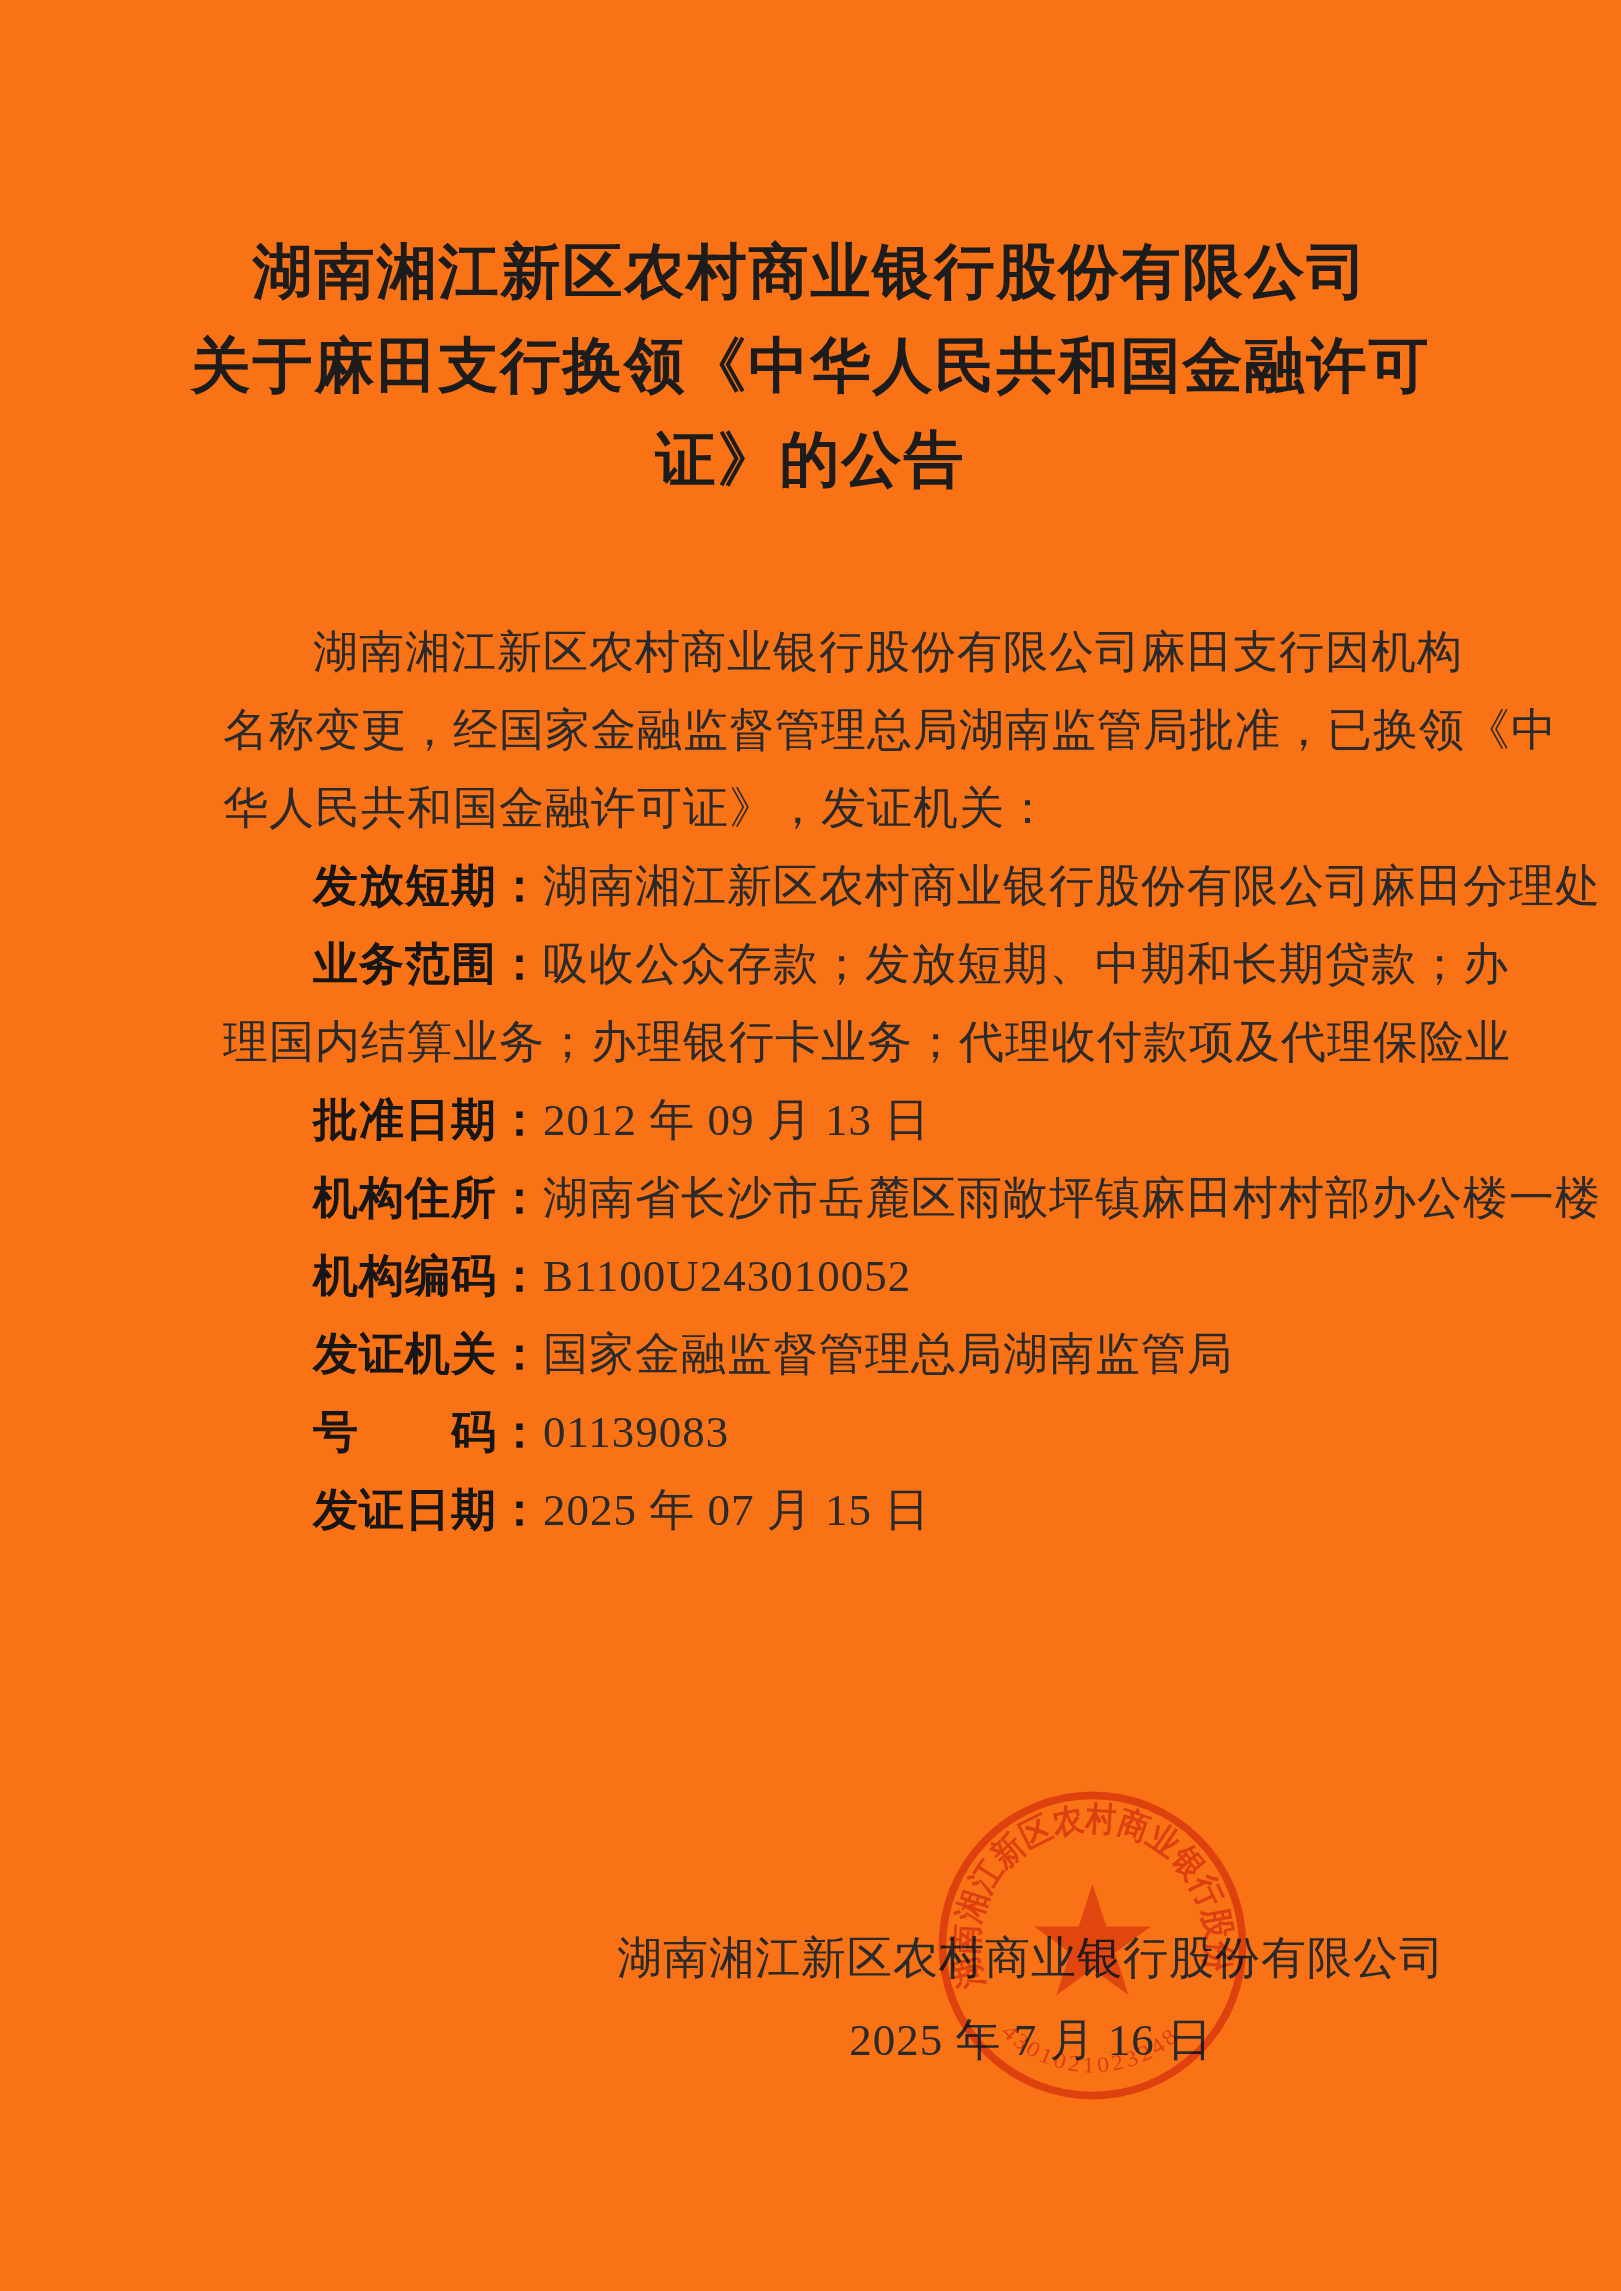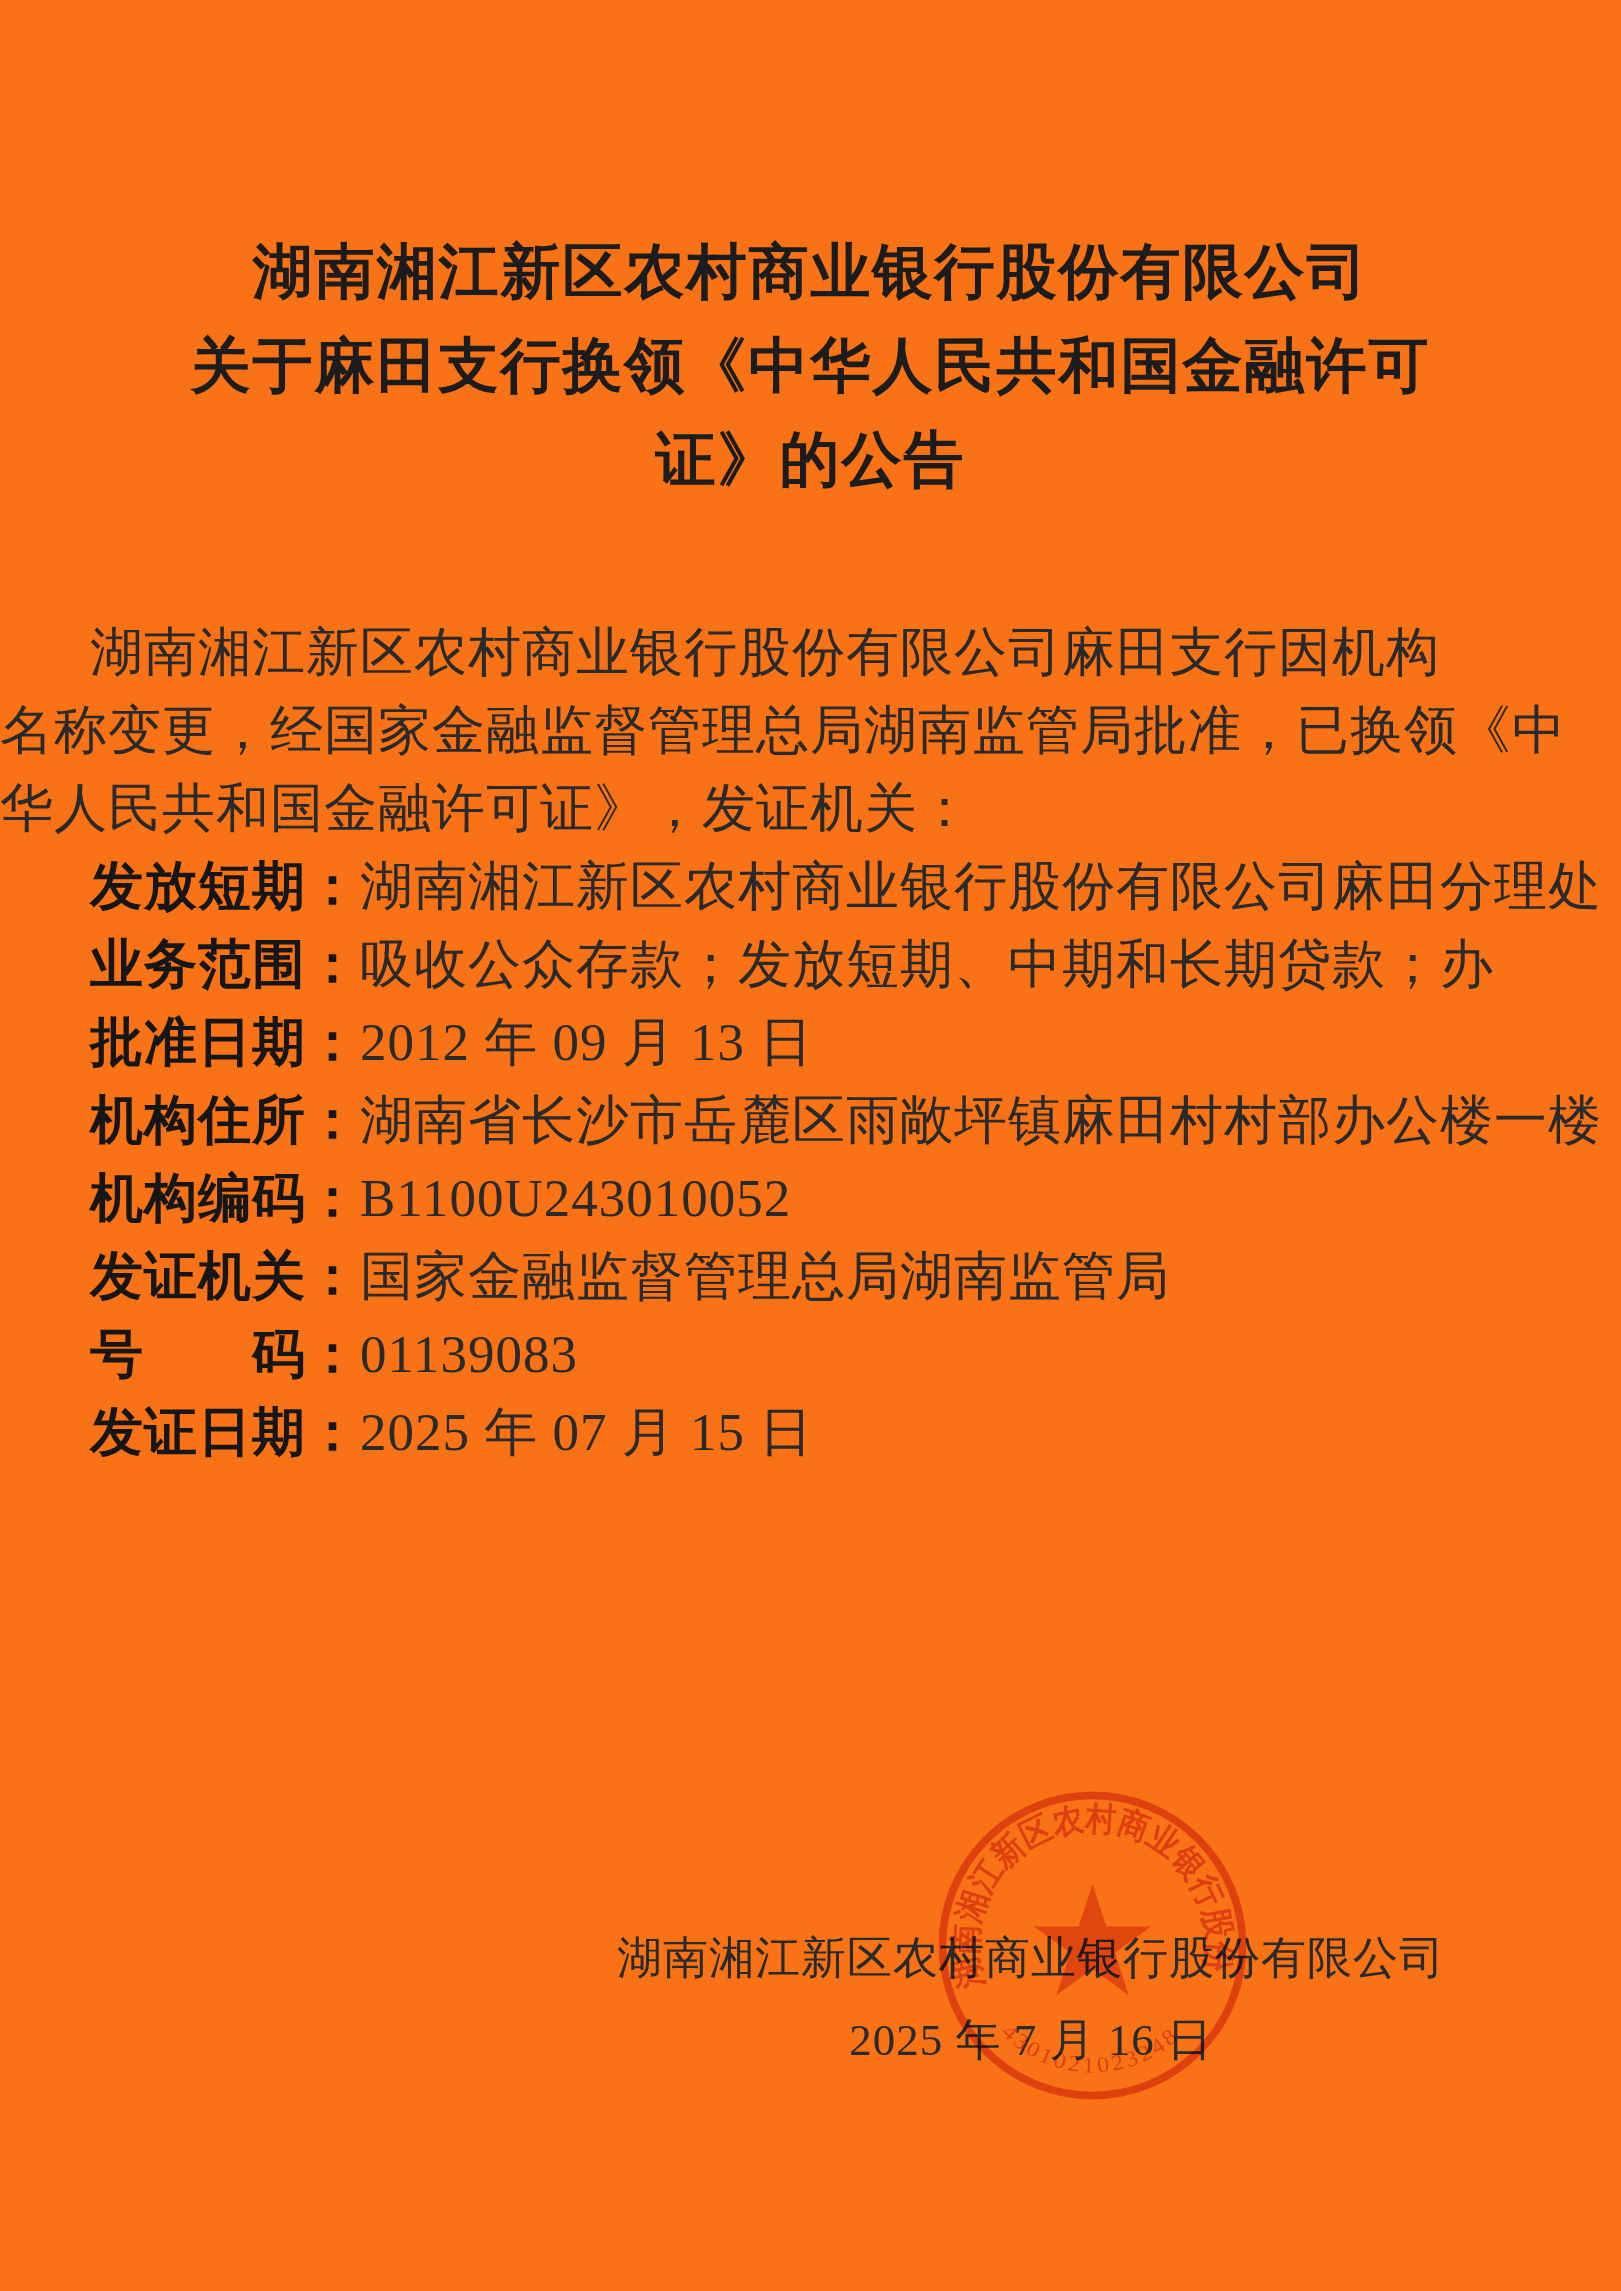--- a/index.html
+++ b/index.html
@@ -22,22 +22,23 @@
     font-size:60px;
     line-height:94px;
     font-weight:700;
     color:#1c1c1c;
     letter-spacing:2px;
     font-family:"Liberation Serif","DejaVu Serif",serif;
   }
   .title .title-line{display:block;}
   .doc-body{
     margin-top:106px;
+    padding-left:223px;
     padding-right:145px;
-    font-size:53px;
+    font-size:45px;
     line-height:78px;
     color:#2a2a2a;
     letter-spacing:1px;
   }
   .line{margin:0;white-space:nowrap;}
   .line.indent{text-indent:90px;}
   .lbl{
     font-weight:700;
     color:#161616;
     font-family:"Liberation Sans","DejaVu Sans",sans-serif;
@@ -79,20 +80,21 @@
   </h1>
 
   <div class="doc-body">
     <p class="line indent">湖南湘江新区农村商业银行股份有限公司麻田支行因机构</p>
     <p class="line">名称变更，经国家金融监督管理总局湖南监管局批准，已换领《中</p>
     <p class="line">华人民共和国金融许可证》，发证机关：</p>
 
     <p class="line indent"><b class="lbl">发放短期：</b><span>湖南湘江新区农村商业银行股份有限公司麻田分理处</span></p>
 
     <p class="line indent"><b class="lbl">业务范围：</b><span>吸收公众存款；发放短期、中期和长期贷款；办</span></p>
+    <p class="line">理国内结算业务；办理银行卡业务；代理收付款项及代理保险业</p>
 
     <p class="line indent"><b class="lbl">批准日期：</b><span>2012 年 09 月 13 日</span></p>
 
     <p class="line indent"><b class="lbl">机构住所：</b><span>湖南省长沙市岳麓区雨敞坪镇麻田村村部办公楼一楼</span></p>
 
     <p class="line indent"><b class="lbl">机构编码：</b><span>B1100U243010052</span></p>
 
     <p class="line indent"><b class="lbl">发证机关：</b><span>国家金融监督管理总局湖南监管局</span></p>
 
     <p class="line indent"><b class="lbl">号　　码：</b><span>01139083</span></p>

